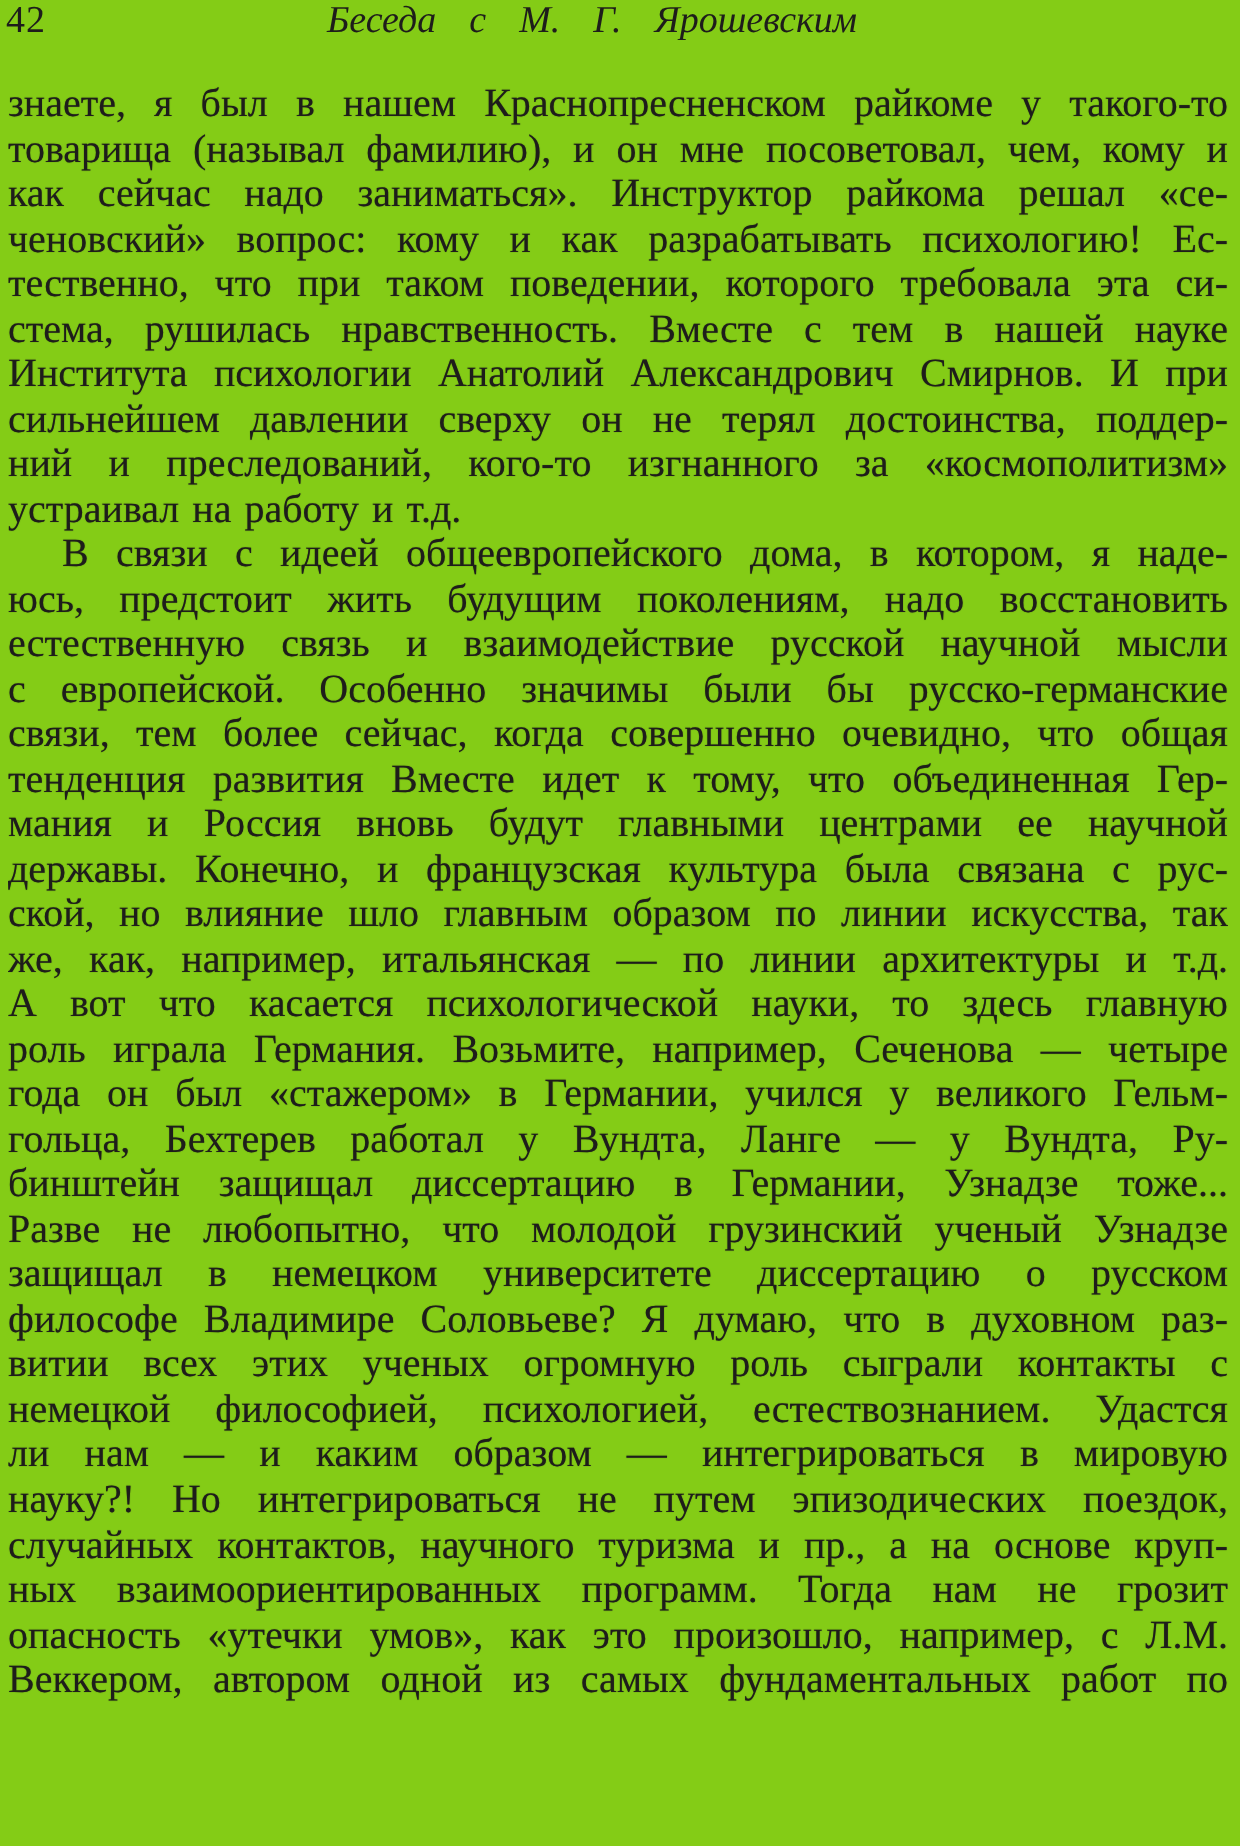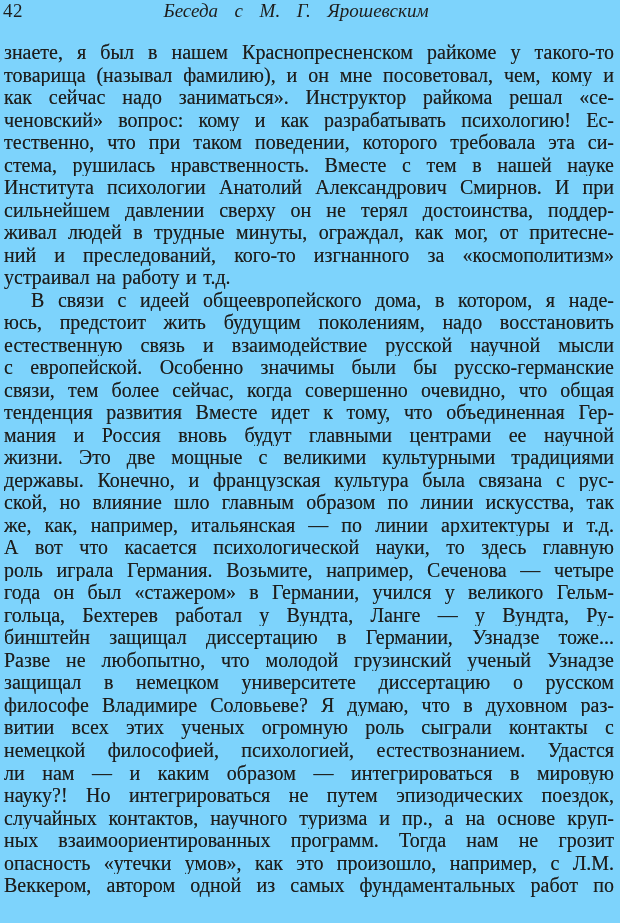--- a/index.html
+++ b/index.html
@@ -4,21 +4,21 @@
 <style>
   html, body {
     margin: 0;
     padding: 0;
     background: #ffffff;
   }
   .page {
     position: relative;
     width: 620px;
     height: 923px;
-    background: #7dd3fc;
+    background: #84cc16;
     overflow: hidden;
     font-family: "Liberation Serif", "DejaVu Serif", serif;
     color: #1e1d1b;
   }
   .page-header {
     position: absolute;
     top: 0px;
     left: 0;
     right: 0;
     height: 24px;
@@ -74,33 +74,31 @@
   <main class="page-body">
       <div class="paragraph">
         <div class="line">знаете, я был в нашем Краснопресненском райкоме у такого-то</div>
         <div class="line">товарища (называл фамилию), и он мне посоветовал, чем, кому и</div>
         <div class="line">как сейчас надо заниматься». Инструктор райкома решал «се-</div>
         <div class="line">ченовский» вопрос: кому и как разрабатывать психологию! Ес-</div>
         <div class="line">тественно, что при таком поведении, которого требовала эта си-</div>
         <div class="line">стема, рушилась нравственность. Вместе с тем в нашей науке</div>
         <div class="line">Института психологии Анатолий Александрович Смирнов. И при</div>
         <div class="line">сильнейшем давлении сверху он не терял достоинства, поддер-</div>
-        <div class="line">живал людей в трудные минуты, ограждал, как мог, от притесне-</div>
         <div class="line">ний и преследований, кого-то изгнанного за «космополитизм»</div>
         <div class="line lastleft">устраивал на работу и т.д.</div>
       </div>
       <div class="paragraph">
         <div class="line indent">В связи с идеей общеевропейского дома, в котором, я наде-</div>
         <div class="line">юсь, предстоит жить будущим поколениям, надо восстановить</div>
         <div class="line">естественную связь и взаимодействие русской научной мысли</div>
         <div class="line">с европейской. Особенно значимы были бы русско-германские</div>
         <div class="line">связи, тем более сейчас, когда совершенно очевидно, что общая</div>
         <div class="line">тенденция развития Вместе идет к тому, что объединенная Гер-</div>
         <div class="line">мания и Россия вновь будут главными центрами ее научной</div>
-        <div class="line">жизни. Это две мощные с великими культурными традициями</div>
         <div class="line">державы. Конечно, и французская культура была связана с рус-</div>
         <div class="line">ской, но влияние шло главным образом по линии искусства, так</div>
         <div class="line">же, как, например, итальянская — по линии архитектуры и т.д.</div>
         <div class="line">А вот что касается психологической науки, то здесь главную</div>
         <div class="line">роль играла Германия. Возьмите, например, Сеченова — четыре</div>
         <div class="line">года он был «стажером» в Германии, учился у великого Гельм-</div>
         <div class="line">гольца, Бехтерев работал у Вундта, Ланге — у Вундта, Ру-</div>
         <div class="line">бинштейн защищал диссертацию в Германии, Узнадзе тоже...</div>
         <div class="line">Разве не любопытно, что молодой грузинский ученый Узнадзе</div>
         <div class="line">защищал в немецком университете диссертацию о русском</div>

